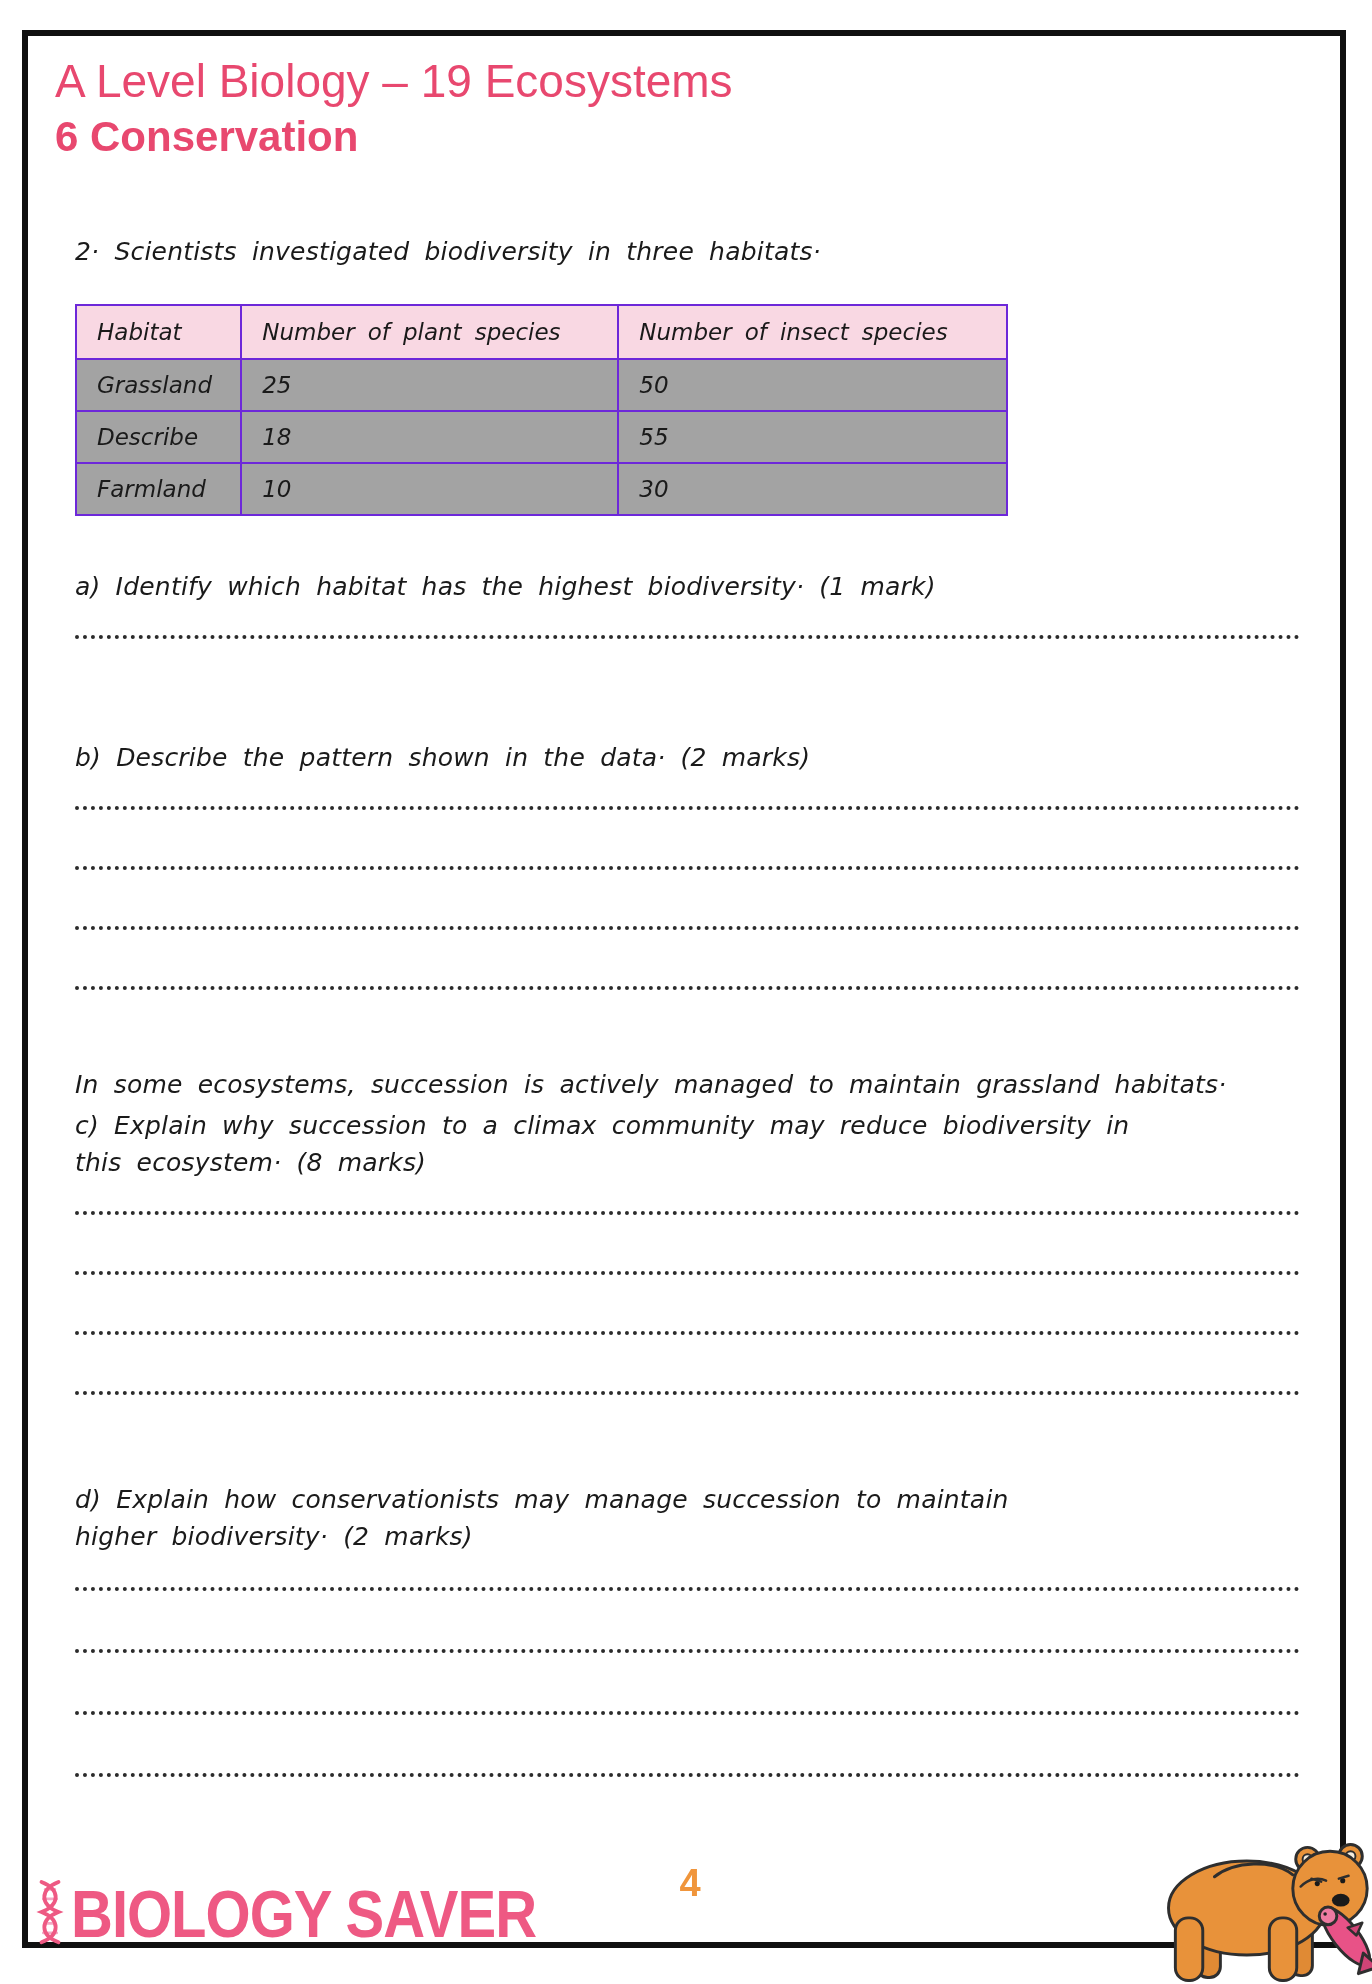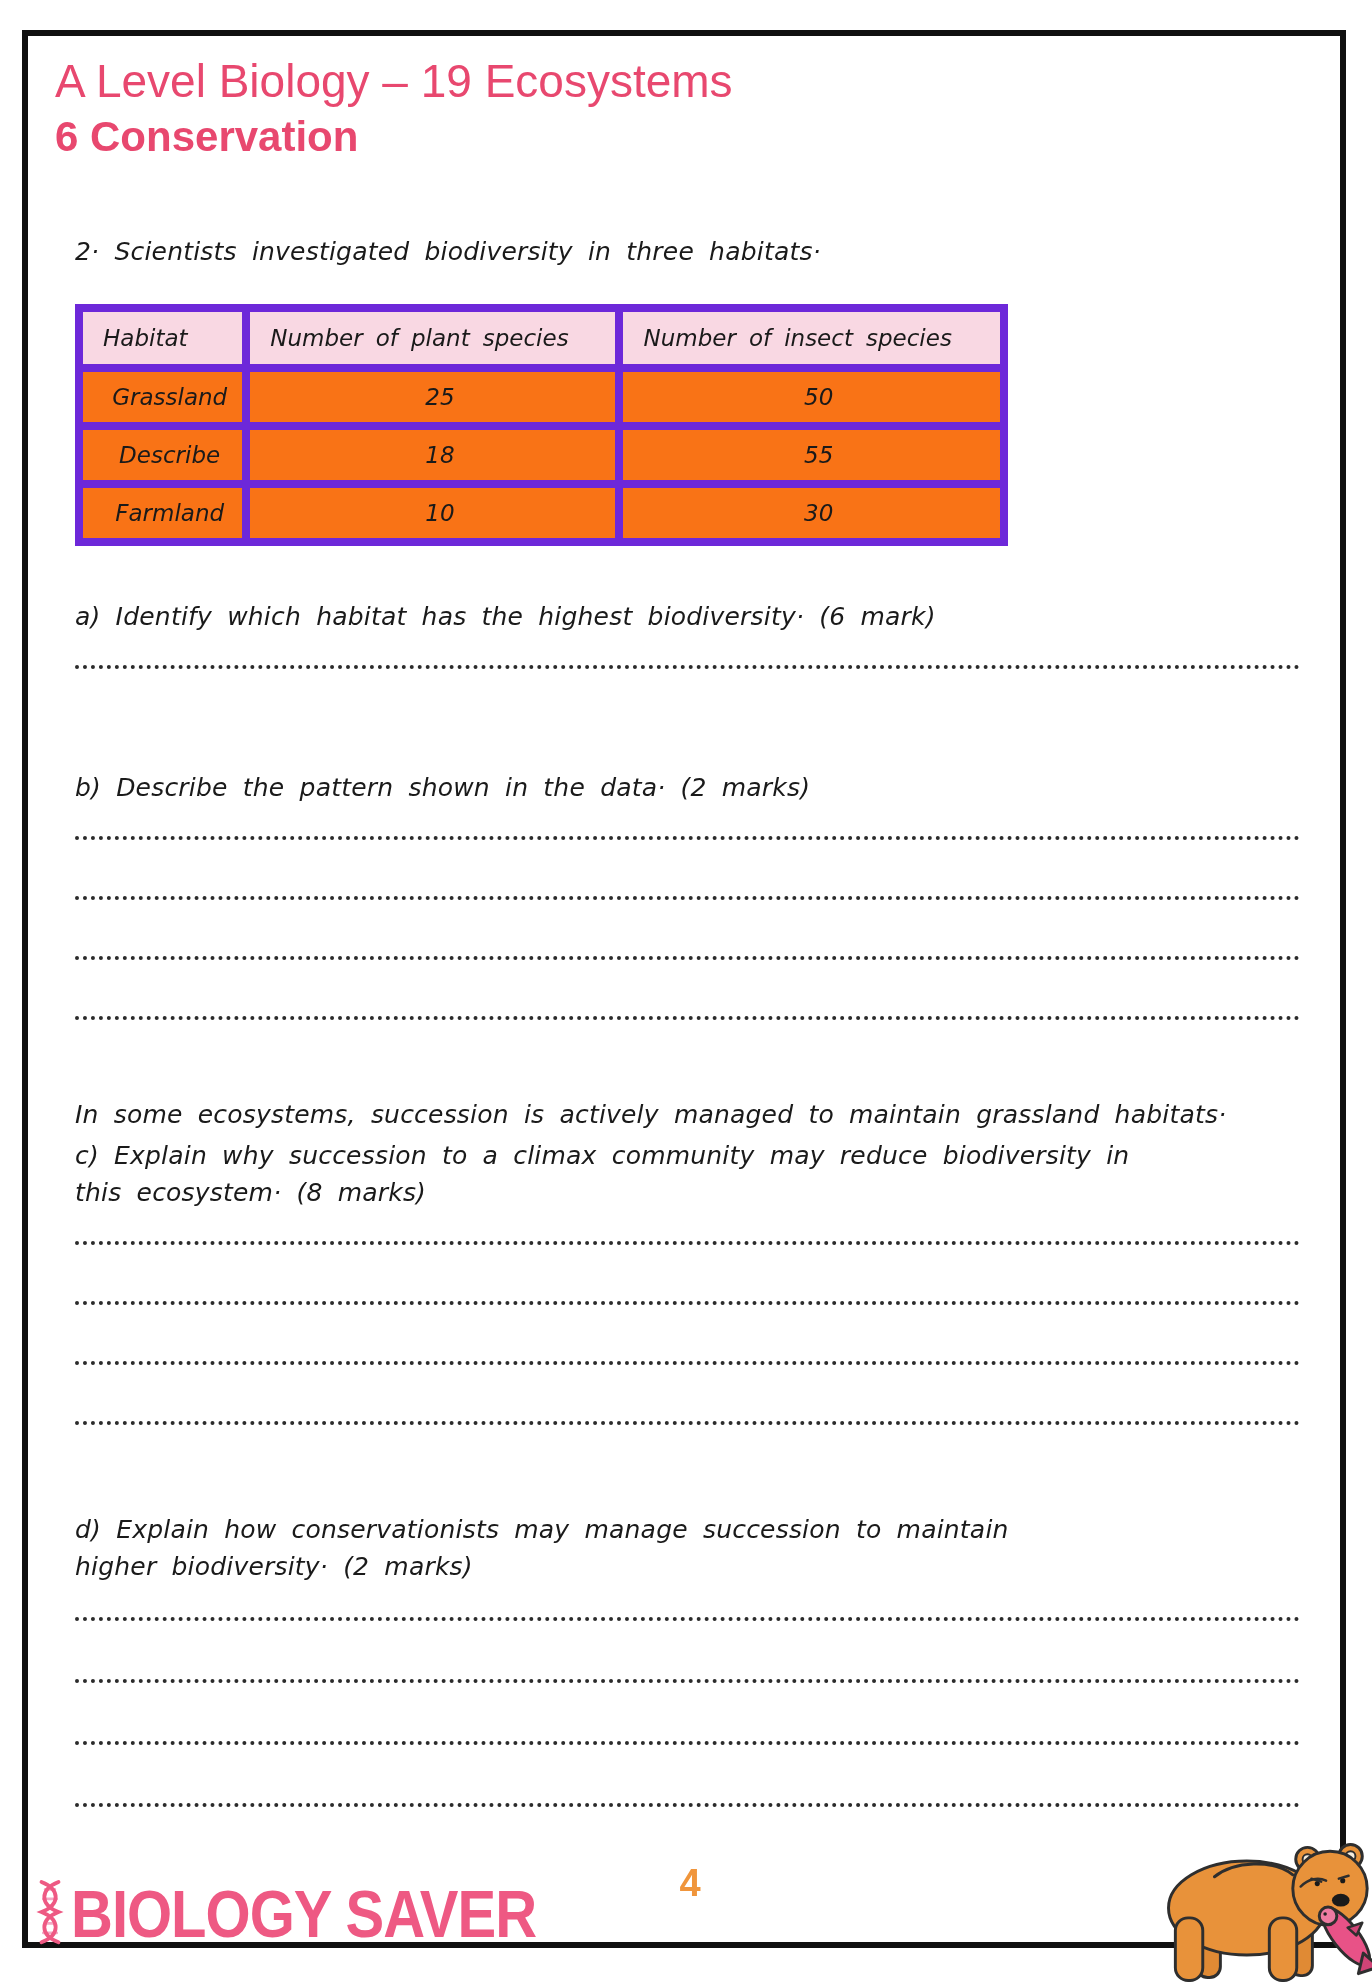--- a/index.html
+++ b/index.html
@@ -24,25 +24,25 @@
   .hand{
     font-family:"DejaVu Sans", sans-serif;font-style:italic;color:var(--ink);
     word-spacing:0.28em;letter-spacing:0.2px;
   }
   .intro{font-size:25px;line-height:34px;margin:74px 0 0 20px;}
   table.data{
     border-collapse:collapse;margin:35px 0 0 20px;width:933px;
     font-family:"DejaVu Sans", sans-serif;font-style:italic;
   }
   table.data th, table.data td{
-    border:8px solid #6d28d9;text-align:left;padding:6px 6px 6px 20px;
+    border:2px solid #6d28d9;text-align:left;padding:6px 6px 6px 20px;
     font-size:23px;font-weight:normal;color:var(--ink);word-spacing:0.25em;
   }
   table.data th{background:var(--header-bg);height:40px;}
-  table.data td{height:38px;background:#f97316;text-align:center;}
+  table.data td{height:38px;background:#a3a3a3;}
   .question{font-size:25px;line-height:37px;margin:0 0 0 20px;}
   .q-a{margin-top:52px;}
   .q-b{margin-top:100px;}
   .context{margin-top:76px;}
   .q-c{margin-top:4px;max-width:1080px;}
   .q-d{margin-top:86px;max-width:1000px;}
   .answer-lines{margin:-26px 0 0 20px;}
   .answer-lines .answer-line{
     height:56px;border-bottom:4px dotted #2b2b2b;
   }
@@ -92,21 +92,21 @@
           <td>55</td>
         </tr>
         <tr>
           <td>Farmland</td>
           <td>10</td>
           <td>30</td>
         </tr>
       </tbody>
   </table>
 
-  <p class="hand question q-a">a) Identify which habitat has the highest biodiversity· (6 mark)</p>
+  <p class="hand question q-a">a) Identify which habitat has the highest biodiversity· (1 mark)</p>
   <div class="answer-lines">
       <div class="answer-line"></div>
     </div>
 
   <p class="hand question q-b">b) Describe the pattern shown in the data· (2 marks)</p>
   <div class="answer-lines">
       <div class="answer-line"></div>
       <div class="answer-line"></div>
       <div class="answer-line"></div>
       <div class="answer-line"></div>

